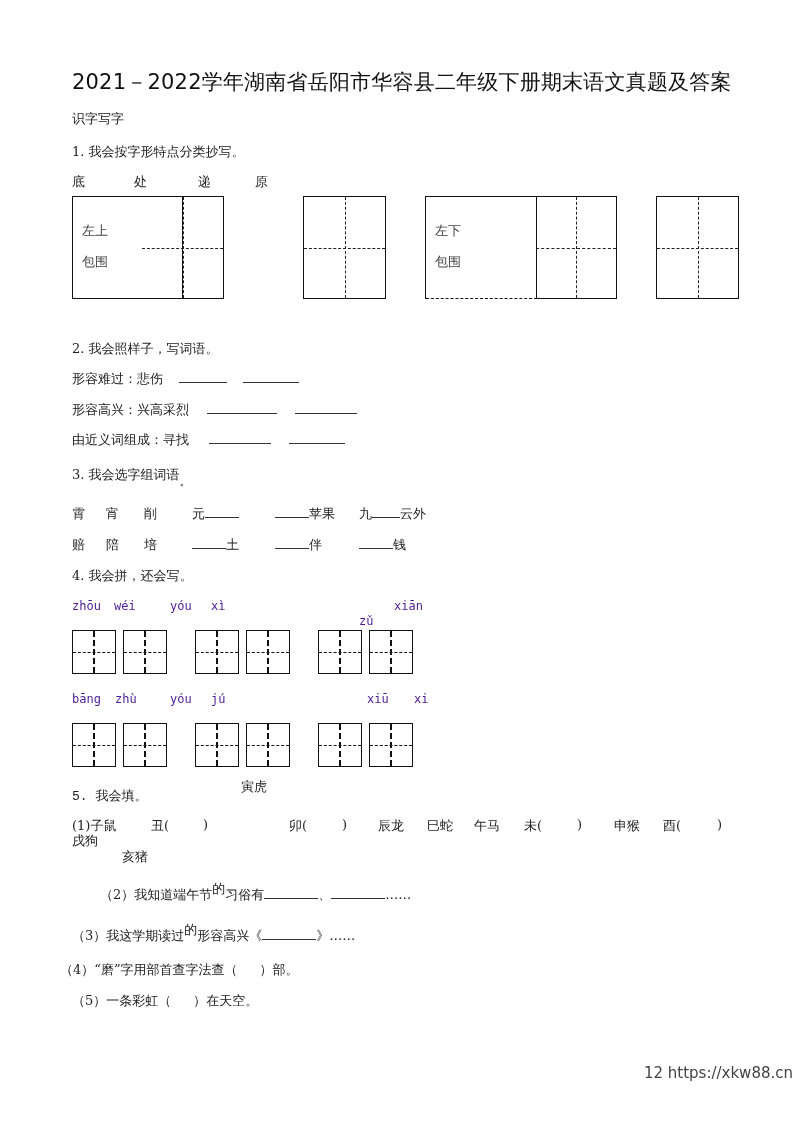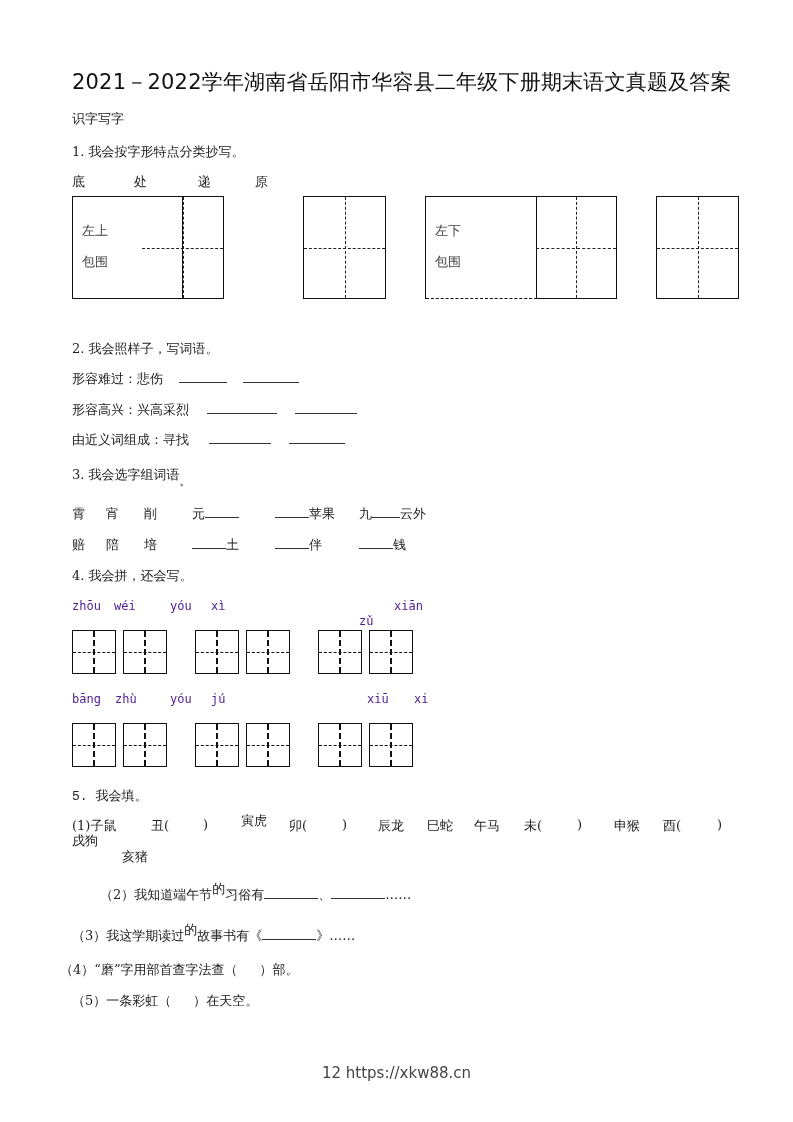--- a/index.html
+++ b/index.html
@@ -27,21 +27,21 @@
   .sq { position: absolute; border: 1.5px solid #111; box-sizing: border-box; }
   .sq .vdash { position: absolute; top: 0; bottom: 0; left: 50%; border-left: 1.5px dashed #222; }
   .sq .hdash { position: absolute; left: 0; right: 0; top: 50%; border-top: 1.5px dashed #222; }
 
   
   .tian { position: absolute; width: 44px; height: 44px; border: 1.5px solid #111; box-sizing: border-box; }
   .tian .v { position: absolute; top: 0; bottom: 0; left: 50%; margin-left: -1px; border-left: 2.5px dashed #111; }
   .tian .h { position: absolute; left: 0; right: 0; top: 50%; border-top: 1.5px dashed #111; }
 
   .pinyin { font-family: "DejaVu Sans Mono", "Liberation Mono", monospace; font-size: 12px; color: #4c1d95; }
-  .footer { left: 0; width: 793px; top: 1064px; text-align: center; font-size: 15px; color: #444;
+  .footer { left: 0; width: 793px; top: 1064px; text-align: right; font-size: 15px; color: #444;
     font-family: "DejaVu Sans", "Liberation Sans", sans-serif; }
 </style>
 </head>
 <body>
 
 <div class="abs title">2021－2022学年湖南省岳阳市华容县二年级下册期末语文真题及答案</div>
 
 <div class="abs t13" style="left:72px; top:110px;">识字写字</div>
 
 <div class="abs t13" style="left:72px; top:143px;">1. 我会按字形特点分类抄写。</div>
@@ -190,41 +190,41 @@
 <div class="tian" style="left:369px; top:723px;">
     <div class="v"></div>
     <div class="h"></div>
   </div>
 
 <div class="abs t13" style="left:72px; top:787px;font-family:Liberation Mono, monospace;">5. 我会填。</div>
 
 <div class="abs t13" style="left:72px; top:817px;">(1)子鼠</div>
 <div class="abs t13" style="left:151px; top:817px;">丑(</div>
 <div class="abs t13" style="left:203px; top:817px;">)</div>
-<div class="abs t13" style="left:241px; top:812px;text-align:right;">寅虎</div>
+<div class="abs t13" style="left:241px; top:778px;text-align:right;">寅虎</div>
 <div class="abs t13" style="left:289px; top:817px;">卯(</div>
 <div class="abs t13" style="left:342px; top:817px;">)</div>
 <div class="abs t13" style="left:378px; top:817px;">辰龙</div>
 <div class="abs t13" style="left:427px; top:817px;">巳蛇</div>
 <div class="abs t13" style="left:474px; top:817px;">午马</div>
 <div class="abs t13" style="left:524px; top:817px;">未(</div>
 <div class="abs t13" style="left:577px; top:817px;">)</div>
 <div class="abs t13" style="left:614px; top:817px;">申猴</div>
 <div class="abs t13" style="left:663px; top:817px;">酉(</div>
 <div class="abs t13" style="left:717px; top:817px;">)</div>
 
 <div class="abs t13" style="left:72px; top:832px;">戌狗</div>
 <div class="abs t13" style="left:122px; top:848px;">亥猪</div>
 
 <div class="abs t13" style="left:72px; top:886px;margin-left:28px;">
   <span>（2）我知道端午节</span><span class="sup">的</span><span>习俗有</span><span class="blank" style="width:54px;"></span><span>、</span><span class="blank" style="width:54px;"></span><span>……</span>
 </div>
 
 <div class="abs t13" style="left:72px; top:927px;">
-  <span>（3）我这学期读过</span><span class="sup">的</span><span>故事书有《</span><span class="blank" style="width:54px;"></span><span>》</span><span>……</span>
+  <span>（3）我这学期读过</span><span class="sup">的</span><span>形容高兴《</span><span class="blank" style="width:54px;"></span><span>》</span><span>……</span>
 </div>
 
 <div class="abs t13" style="left:60px; top:961px;">
   <span>（4）“磨”字用部首查字法查（</span><span style="display:inline-block; width:22px;"></span><span>）部。</span>
 </div>
 
 <div class="abs t13" style="left:72px; top:992px;">
   <span>（5）一条彩虹（</span><span style="display:inline-block; width:22px;"></span><span>）在天空。</span>
 </div>
 

